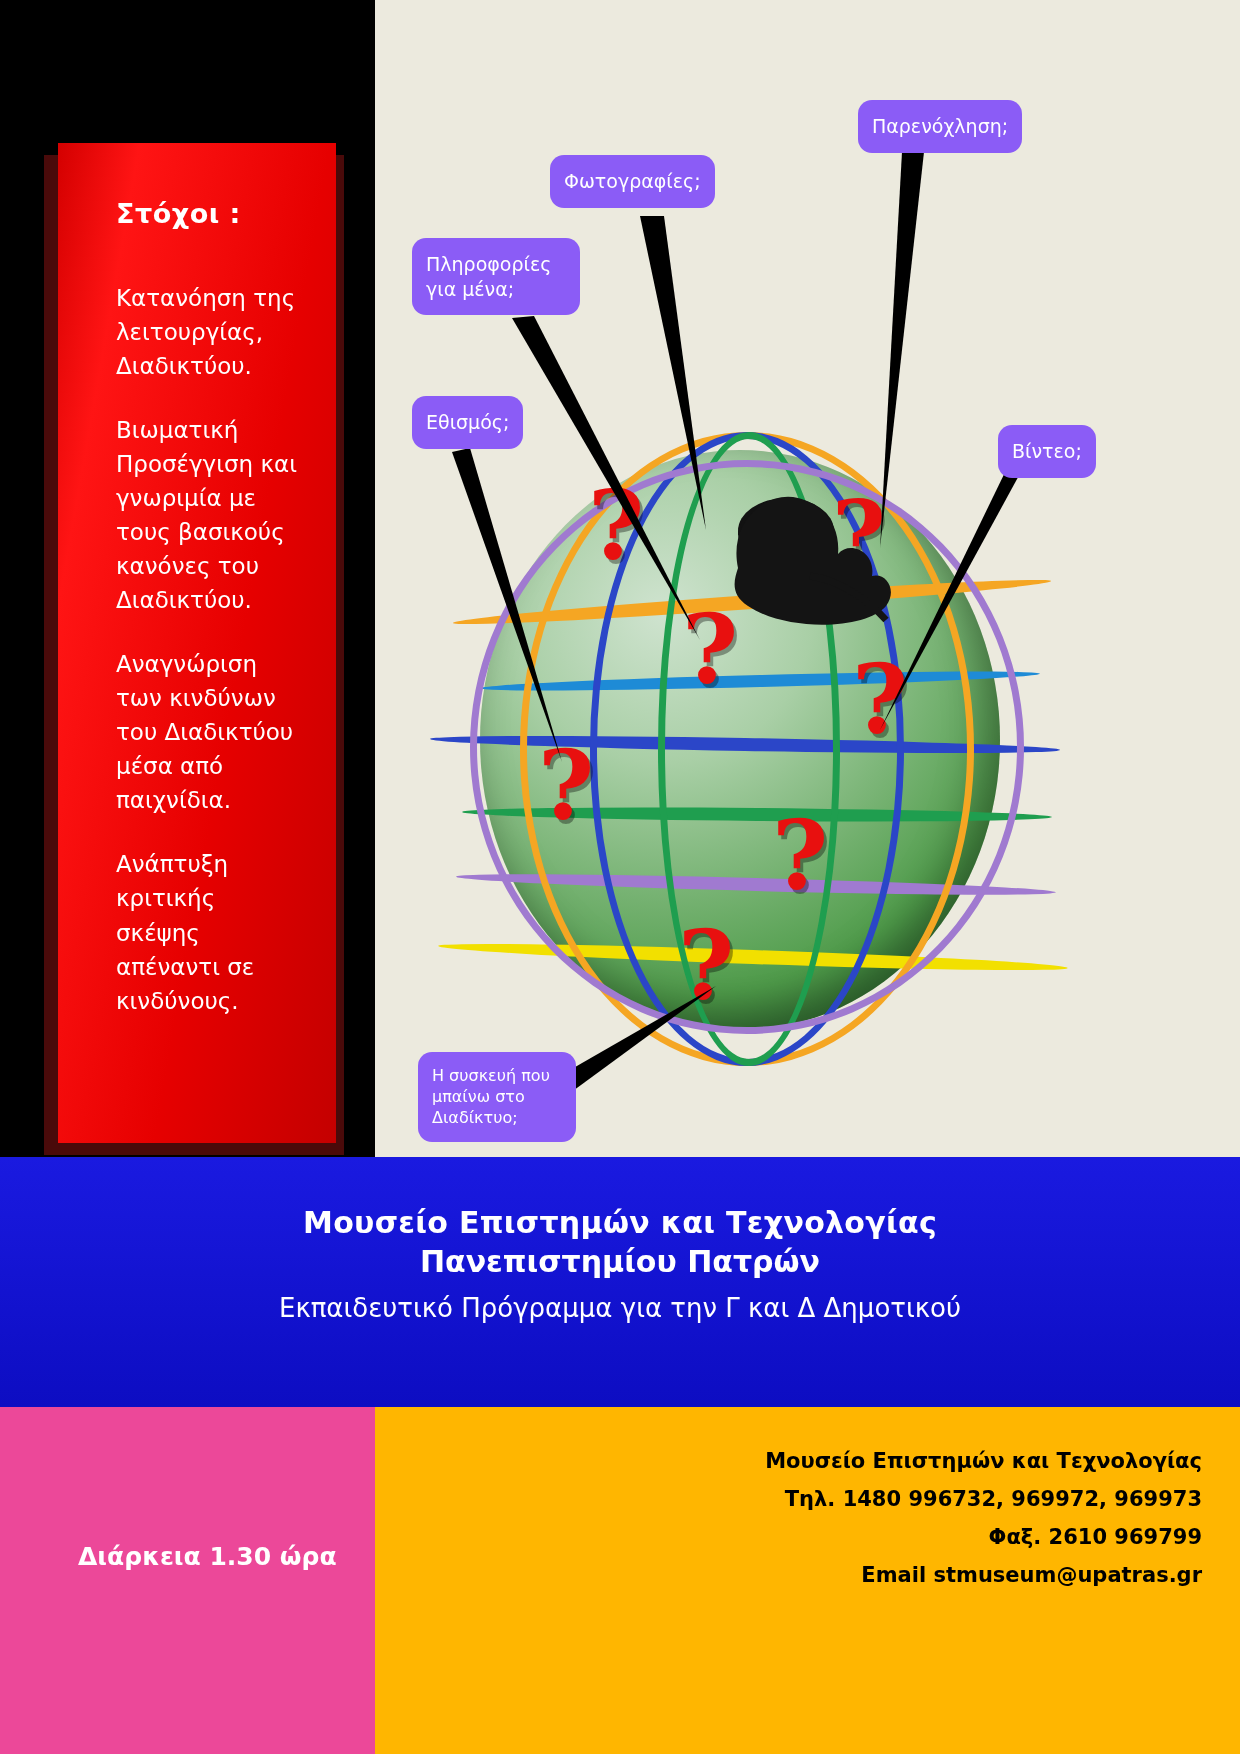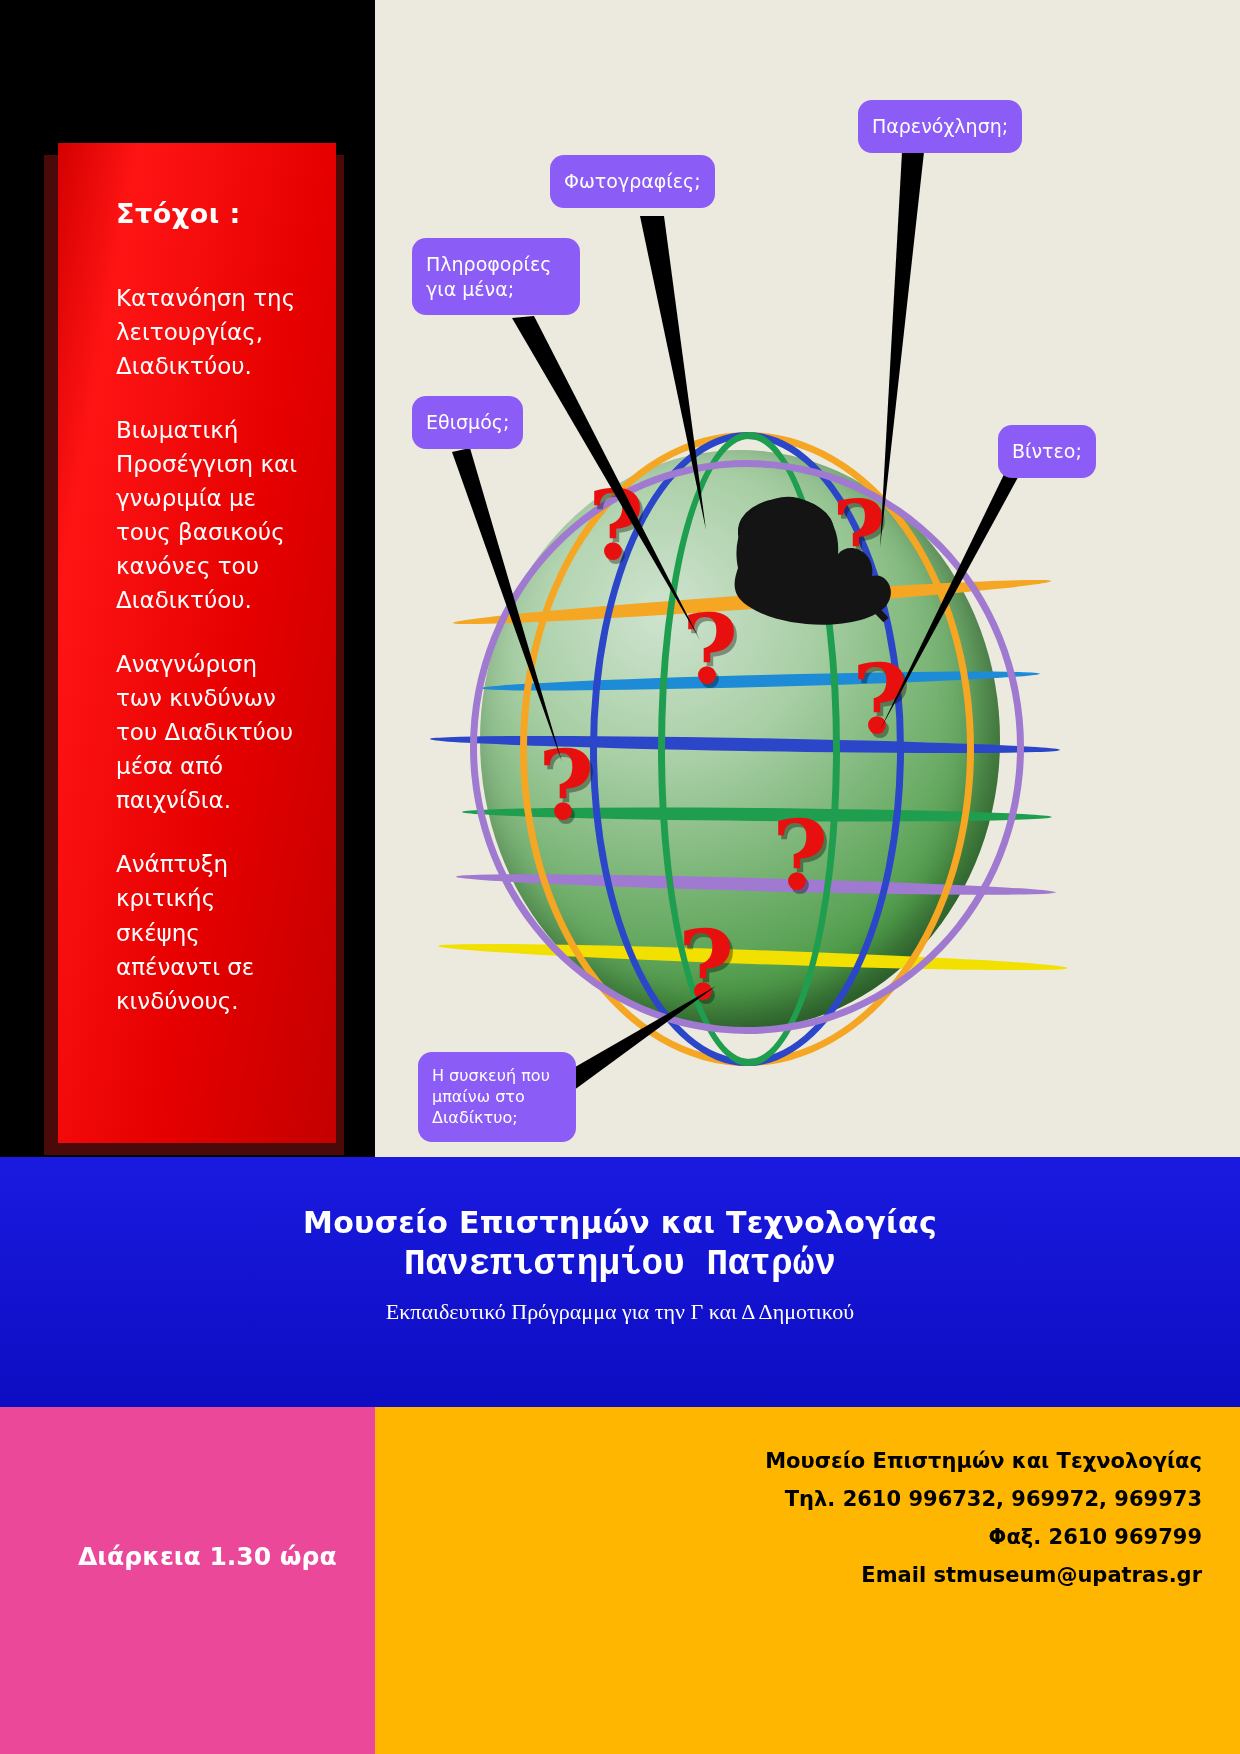--- a/index.html
+++ b/index.html
@@ -136,29 +136,27 @@
     text-align: center;
   }
   .org-line1 {
     font-size: 30px;
     font-weight: bold;
     margin: 0;
     padding-top: 48px;
     letter-spacing: .3px;
   }
   .org-line2 {
-    font-size: 36px;
+    font-size: 30px;
     font-weight: bold;
     margin: 4px 0 12px 0;
-    font-family: Liberation Mono, monospace;
   }
   .program-line {
-    font-size: 22px;
+    font-size: 26px;
     margin: 14px 0 0 0;
-    font-family: Liberation Serif, serif;
   }
   .title-line {
     margin: 26px 0 0 0;
     font-size: 34px;
     font-weight: bold;
     color: #e20d0d;
     font-variant: small-caps;
     text-shadow: 1px 1px 0 #ffffff, -1px -1px 0 rgba(255,255,255,.6);
   }
   
@@ -286,18 +284,18 @@
     <div class="org-line2">Πανεπιστημίου Πατρών</div>
     <div class="program-line">Εκπαιδευτικό Πρόγραμμα για την Γ και Δ Δημοτικού</div>
   </div>
 
   <div class="bottom-left">
     <div class="duration">Διάρκεια  1.30 ώρα</div>
   </div>
 
   <div class="bottom-right">
     <div class="contact-line">Μουσείο Επιστημών και Τεχνολογίας</div>
-    <div class="contact-line">Τηλ. 2610 996732, 969972, 969973</div>
+    <div class="contact-line">Τηλ. 1480 996732, 969972, 969973</div>
     <div class="contact-line">Φαξ. 2610 969799</div>
     <div class="contact-line">Email stmuseum@upatras.gr</div>
   </div>
 
 </div>
 
 </body></html>

